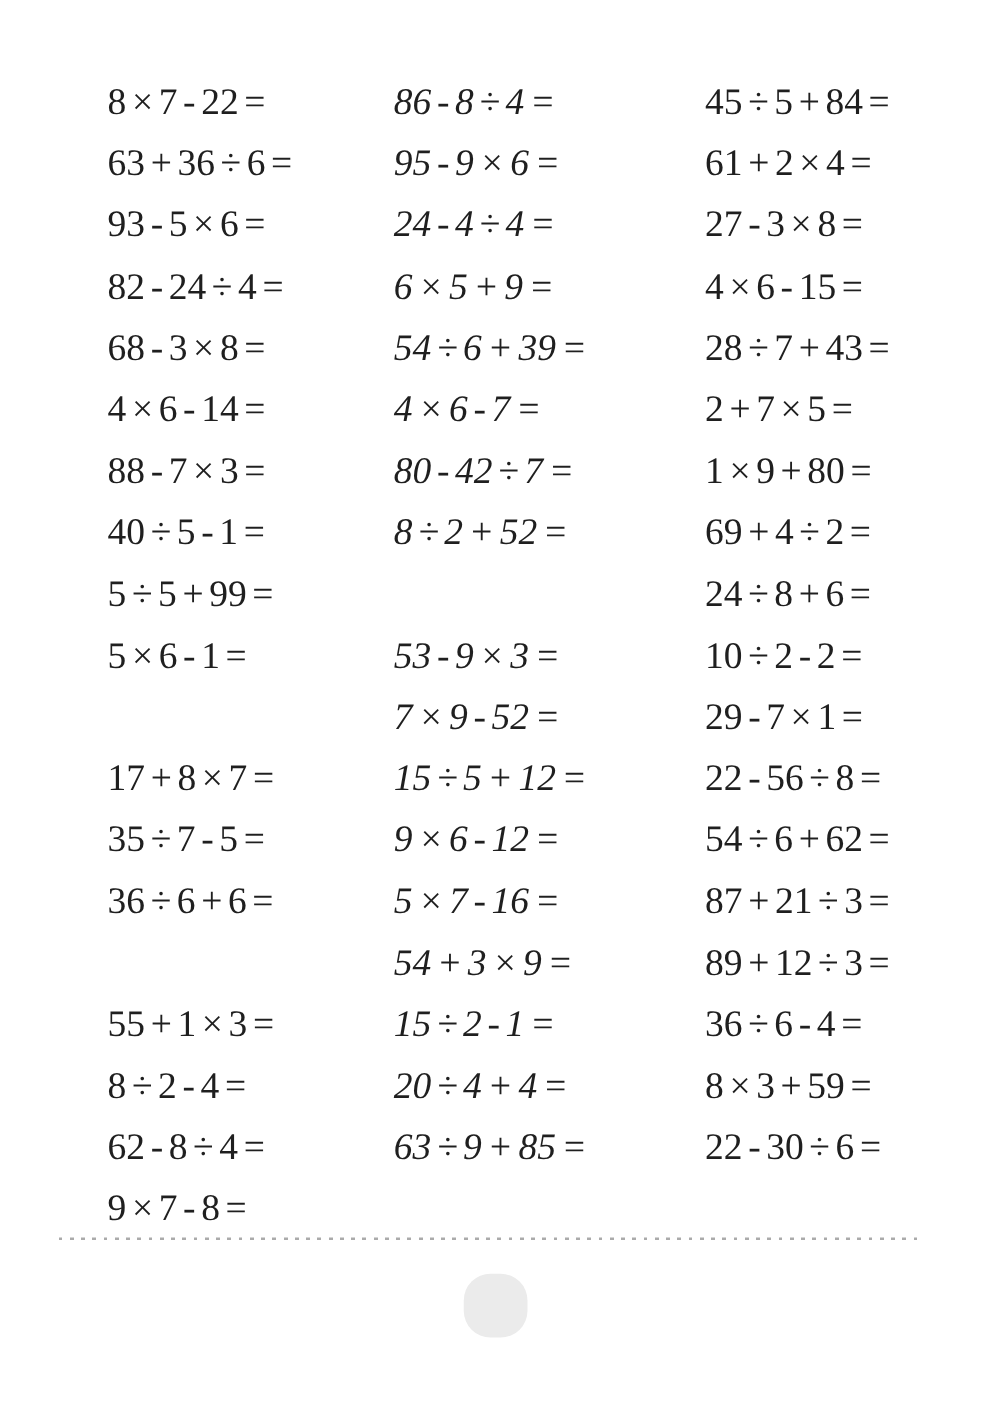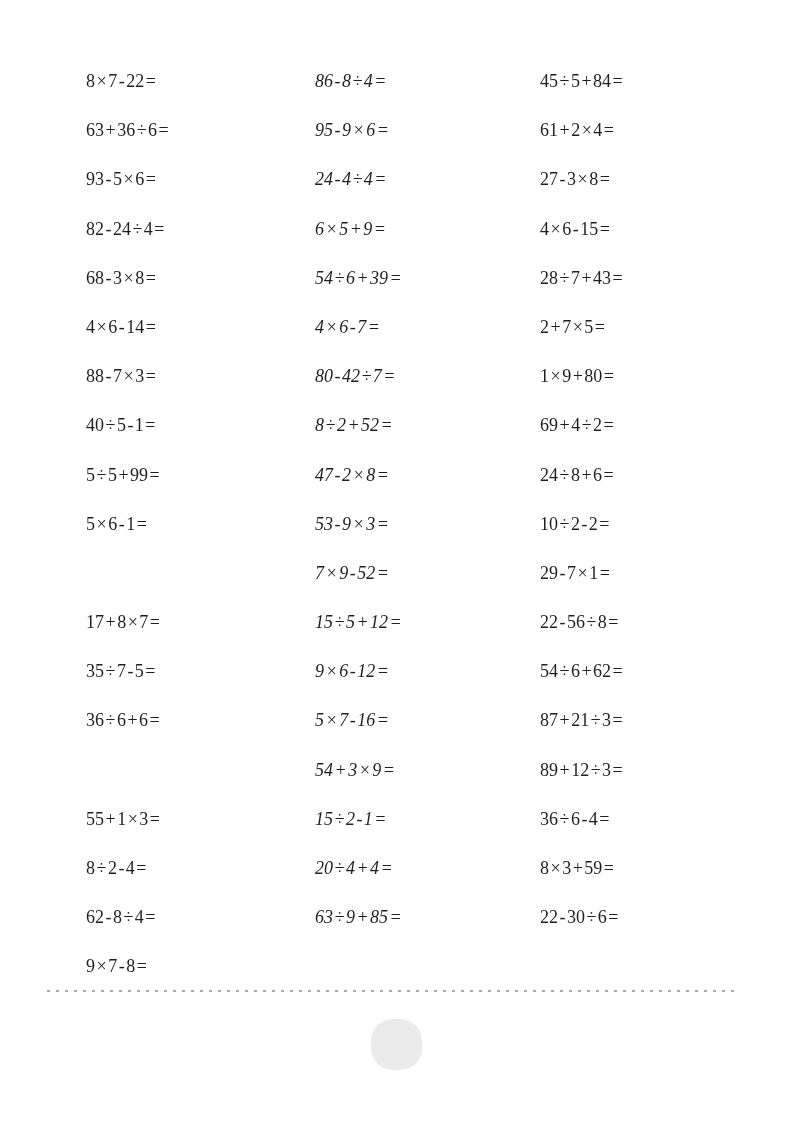--- a/index.html
+++ b/index.html
@@ -20,27 +20,27 @@
   }
   .prob-row {
     position: relative;
     height: 49.2px;
   }
   .prob-cell {
     position: absolute;
     top: 0;
     height: 49.2px;
     line-height: 49.2px;
-    font-size: 18px;
+    font-size: 30px;
     word-spacing: -3px;
     white-space: nowrap;
   }
   .col0 { left: 86px; }
   .col1 { left: 315px; font-style: italic; }
-  .col2 { left: 540px; }
+  .col2 { left: 564px; }
   .dotted-divider {
     position: absolute;
     left: 47px;
     top: 990px;
     width: 693px;
     height: 2px;
     background: repeating-linear-gradient(to right, #ababab 0 3px, transparent 3px 9px);
   }
   .page-bubble {
     position: absolute;
@@ -92,21 +92,20 @@
         <div class="prob-cell col1">80 - 42 ÷ 7 =</div>
         <div class="prob-cell col2">1 × 9 + 80 =</div>
       </div>
       <div class="prob-row">
         <div class="prob-cell col0">40 ÷ 5 - 1 =</div>
         <div class="prob-cell col1">8 ÷ 2 + 52 =</div>
         <div class="prob-cell col2">69 + 4 ÷ 2 =</div>
       </div>
       <div class="prob-row">
         <div class="prob-cell col0">5 ÷ 5 + 99 =</div>
-        <div class="prob-cell col1">47 - 2 × 8 =</div>
         <div class="prob-cell col2">24 ÷ 8 + 6 =</div>
       </div>
       <div class="prob-row">
         <div class="prob-cell col0">5 × 6 - 1 =</div>
         <div class="prob-cell col1">53 - 9 × 3 =</div>
         <div class="prob-cell col2">10 ÷ 2 - 2 =</div>
       </div>
       <div class="prob-row">
         <div class="prob-cell col1">7 × 9 - 52 =</div>
         <div class="prob-cell col2">29 - 7 × 1 =</div>

